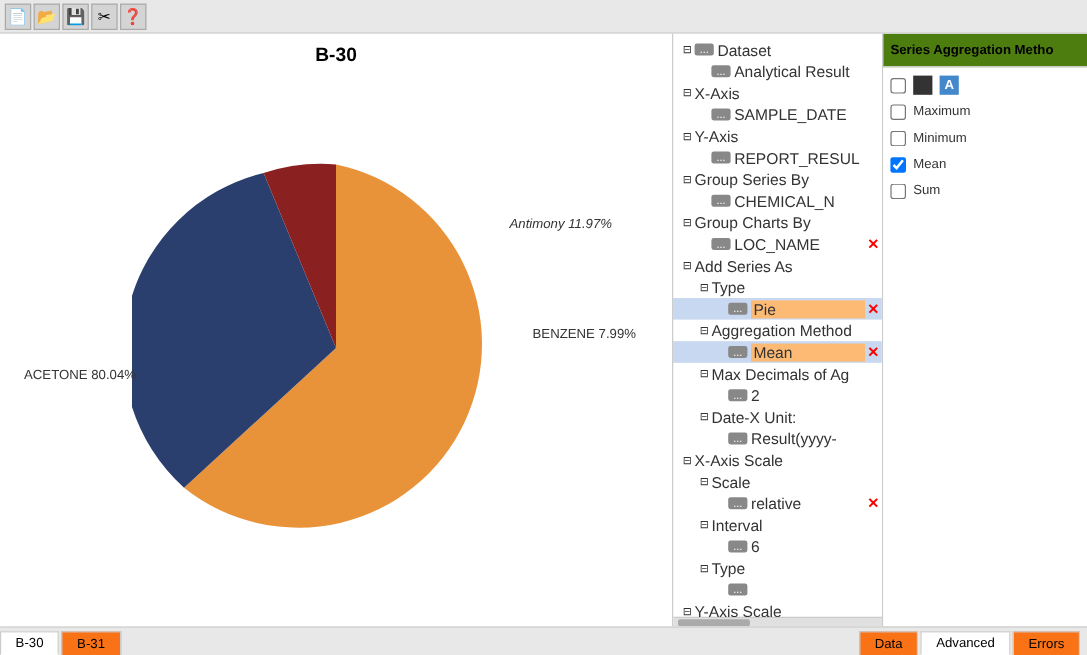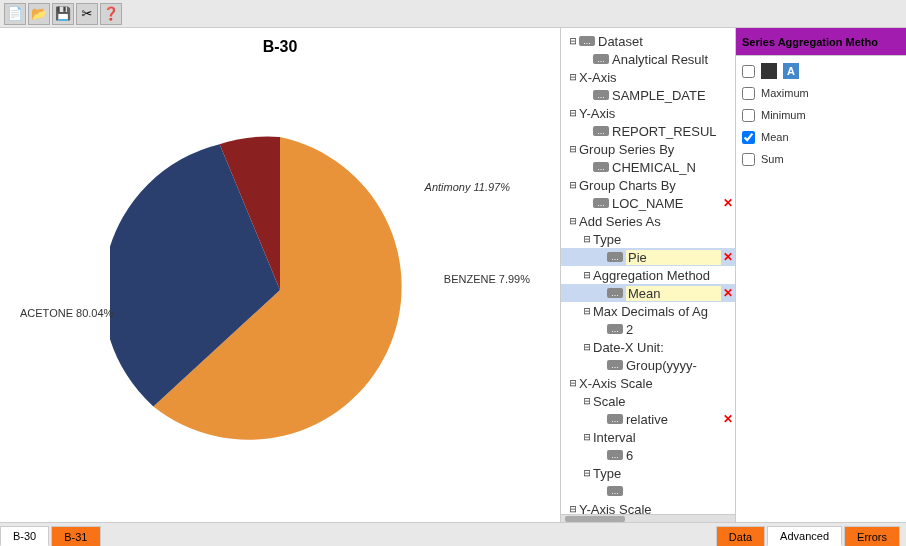--- a/index.html
+++ b/index.html
@@ -103,35 +103,35 @@
       background: #888;
       color: white;
       font-size: 9px;
       padding: 0 3px;
       border-radius: 2px;
       margin-right: 3px;
       min-width: 16px;
       text-align: center;
     }
     .tree-text { font-size: 13px; color: #333; flex: 1; overflow: hidden; text-overflow: ellipsis; }
-    .tree-text.highlight { background: #fef9c3; padding: 0 2px; }
+    .tree-text.highlight { background: #fdba74; padding: 0 2px; }
     .tree-delete { color: red; font-size: 12px; margin-left: 2px; cursor: pointer; font-weight: bold; }
 
     
     .right-panel {
       width: 170px;
       background: white;
       display: flex;
       flex-direction: column;
       overflow: hidden;
     }
 
     .right-panel-header {
       height: 28px;
-      background: #a21caf;
+      background: #4d7c0f;
       border-bottom: 1px solid #ccc;
       display: flex;
       align-items: center;
       padding: 0 6px;
       font-size: 11px;
       font-weight: bold;
     }
 
     .right-panel-content {
       flex: 1;
@@ -363,21 +363,21 @@
           </div>
           <div class="tree-item">
             <span class="tree-indent" style="width: 18px;"></span>
             <span class="tree-expand">⊟</span>
             <span class="tree-text">Date-X Unit:</span>
           </div>
           <div class="tree-item">
             <span class="tree-indent" style="width: 32px;"></span>
             <span class="tree-expand"></span>
             <span class="tree-badge">...</span>
-            <span class="tree-text">Group(yyyy-</span>
+            <span class="tree-text">Result(yyyy-</span>
           </div>
           <div class="tree-item">
             <span class="tree-indent" style="width: 4px;"></span>
             <span class="tree-expand">⊟</span>
             <span class="tree-text">X-Axis Scale</span>
           </div>
           <div class="tree-item">
             <span class="tree-indent" style="width: 18px;"></span>
             <span class="tree-expand">⊟</span>
             <span class="tree-text">Scale</span>

